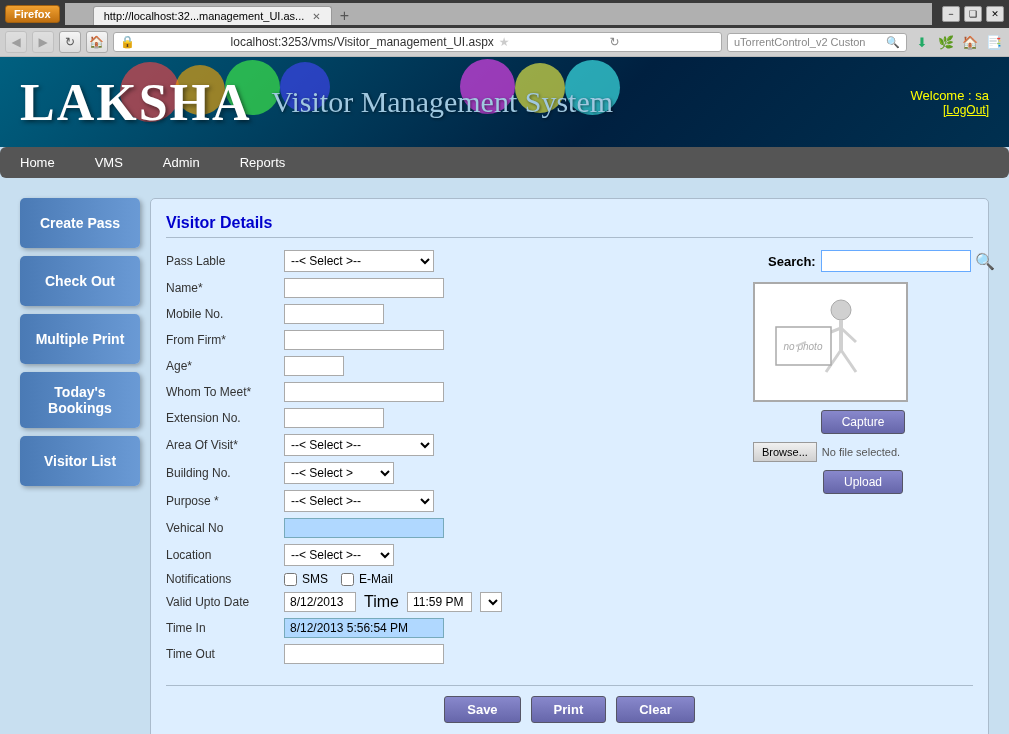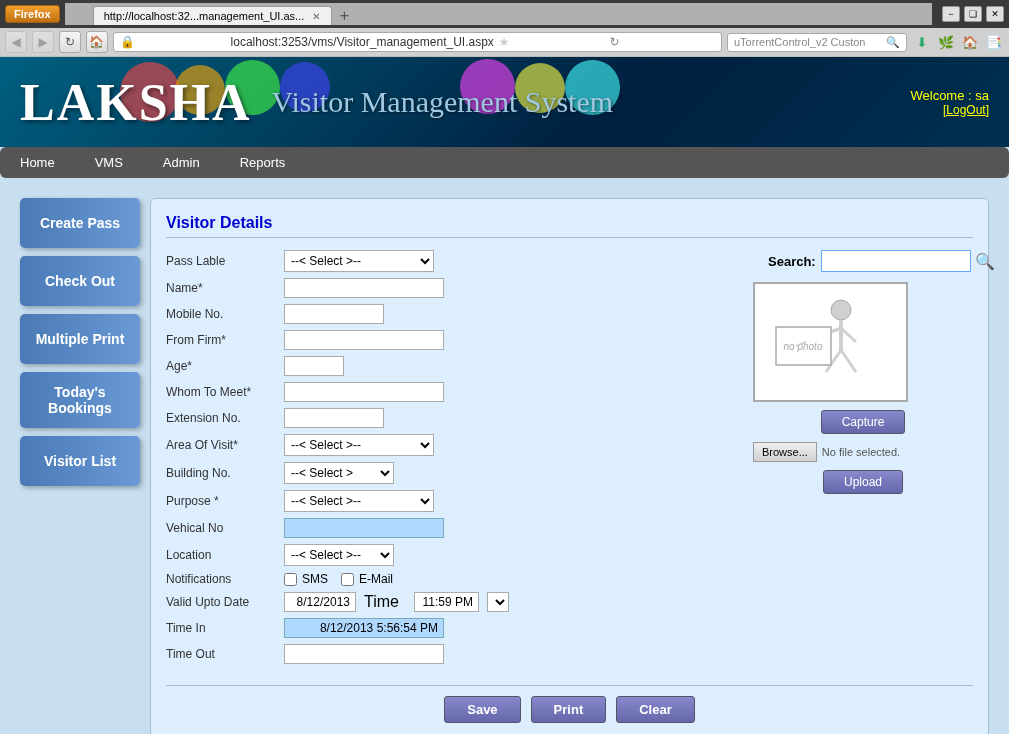--- a/index.html
+++ b/index.html
@@ -43,21 +43,21 @@
     .sidebar-btn { background: linear-gradient(to right, #4a7ab5, #6a9ad5); color: white; border: none; padding: 12px 15px; border-radius: 5px; cursor: pointer; font-size: 14px; font-weight: bold; text-align: center; min-height: 50px; box-shadow: 2px 2px 5px rgba(0,0,0,0.3); width: 120px; }
 
     
     .form-panel { background: #ddeeff; border: 1px solid #aabbcc; border-radius: 5px; padding: 15px; flex: 1; }
     .form-title { color: #0000cc; font-size: 16px; font-weight: bold; margin-bottom: 12px; border-bottom: 1px solid #aabbcc; padding-bottom: 5px; }
     .form-layout { display: flex; gap: 20px; }
     .form-left { flex: 1; }
     .form-right { width: 220px; }
     .form-row { display: flex; align-items: center; margin-bottom: 6px; gap: 8px; }
     .form-label { width: 110px; font-size: 12px; color: #333; flex-shrink: 0; }
-    .form-input { border: 1px solid #aaa; padding: 2px 5px; font-size: 12px; background: white; text-align: right; }
+    .form-input { border: 1px solid #aaa; padding: 2px 5px; font-size: 12px; background: white; }
     .form-input-wide { width: 160px; }
     .form-input-medium { width: 100px; }
     .form-input-small { width: 60px; }
     .form-select { border: 1px solid #aaa; padding: 2px; font-size: 12px; background: white; }
     .form-select-wide { width: 150px; }
     .form-select-medium { width: 110px; }
     .form-input-highlight { background: #b0d8ff; border: 1px solid #7ab; }
 
     
     .search-area { display: flex; align-items: center; margin-bottom: 10px; gap: 5px; margin-left: 15px; }
@@ -250,21 +250,21 @@
             <input type="checkbox" style="margin-left: 8px;">
             <span class="notif-label">E-Mail</span>
           </div>
         </div>
 
         <div class="form-row">
           <label class="form-label">Valid Upto Date</label>
           <div class="datetime-row">
             <input type="text" class="form-input" style="width: 72px;" value="8/12/2013">
             <span style="font-size:16px;">Time</span>
-            <input type="text" class="form-input" style="width: 65px; margin-left: 7px;" value="11:59 PM">
+            <input type="text" class="form-input" style="width: 65px;" value="11:59 PM">
             <select class="form-select" style="width:22px;padding:1px;">
               <option>▼</option>
             </select>
           </div>
         </div>
 
         <div class="form-row">
           <label class="form-label">Time In</label>
           <input type="text" class="form-input form-input-highlight" style="width: 160px;" value="8/12/2013 5:56:54 PM">
         </div>

